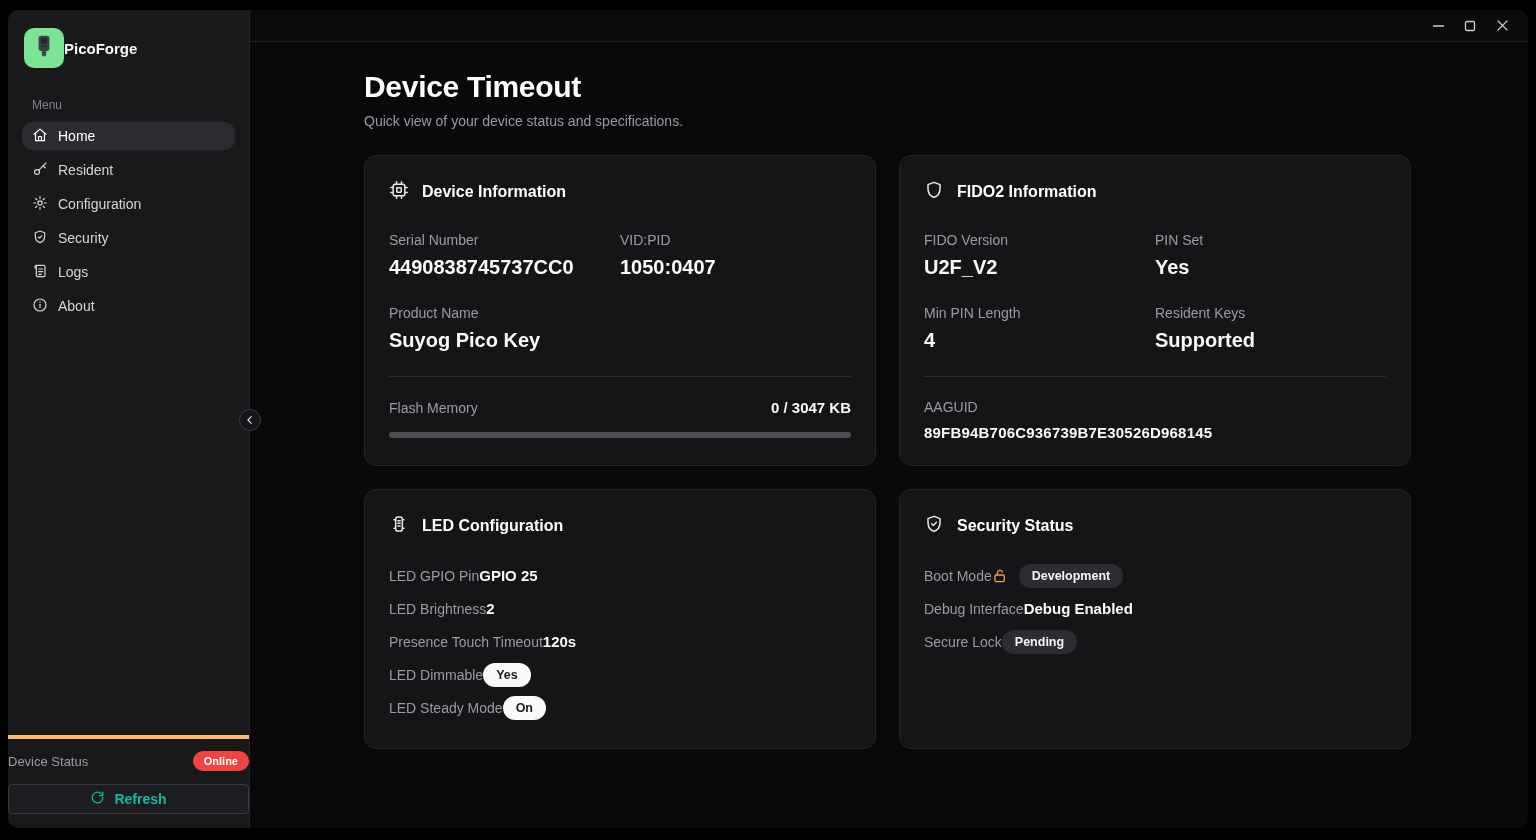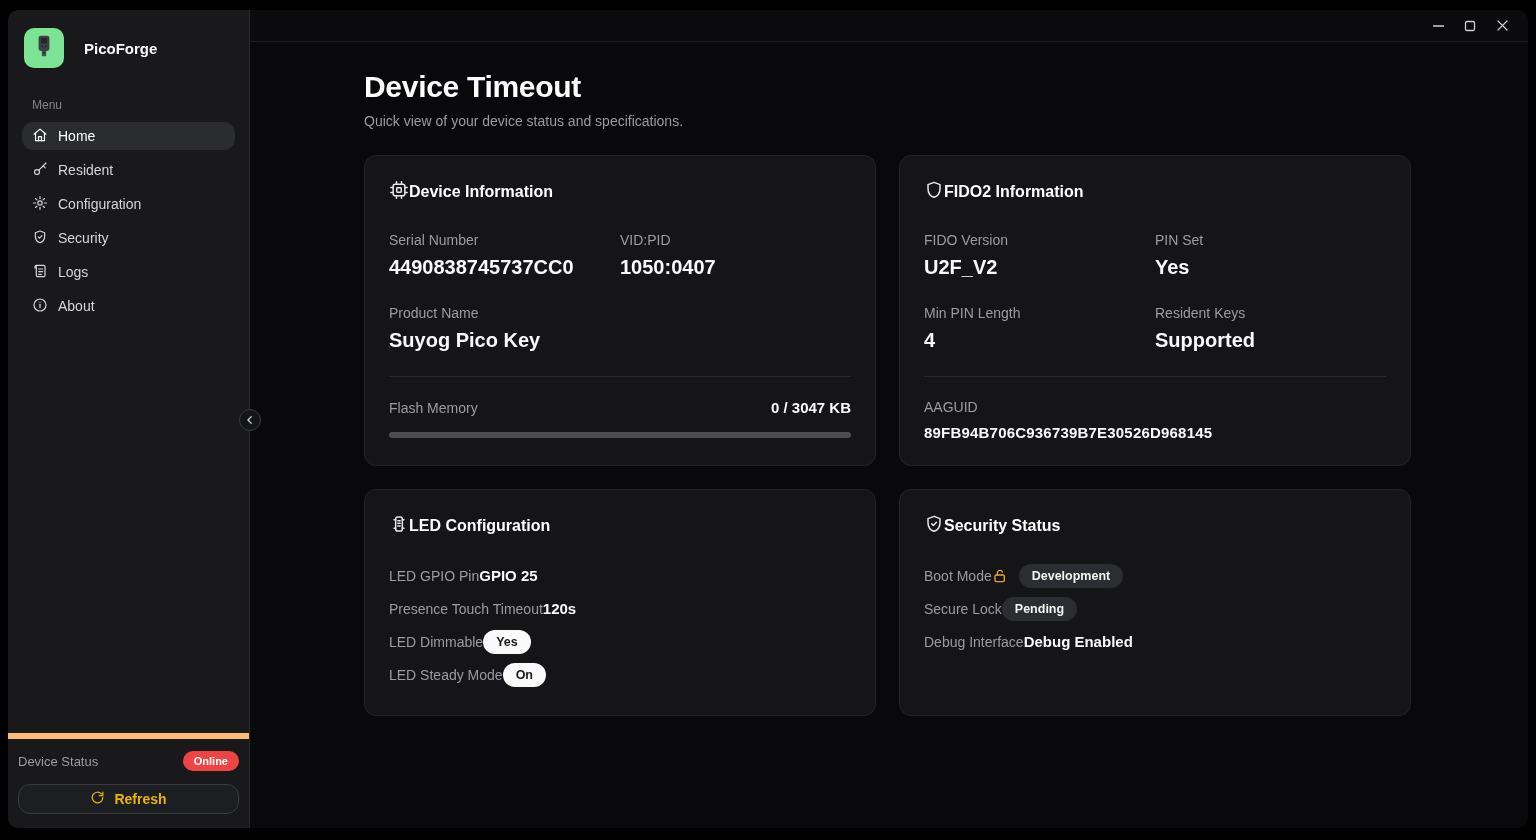--- a/index.html
+++ b/index.html
@@ -5,57 +5,57 @@
   * { margin:0; padding:0; box-sizing:border-box; }
   html,body { width:1536px; height:840px; background:#000; font-family:"Liberation Sans",sans-serif; overflow:hidden; }
 
   .window { position:absolute; left:8px; top:10px; width:1520px; height:818px;
             background:#09090b; border-radius:10px; overflow:hidden; display:flex; }
 
   
   .sidebar { width:242px; flex:0 0 242px; background:#19191c; border-right:1px solid #27272b;
              display:flex; flex-direction:column; }
   .sidebar-body { padding:18px 14px 0; flex:1; }
-  .logo-row { display:flex; align-items:center; gap:20px; padding-left:2px; }
+  .logo-row { display:flex; align-items:center; gap:0; padding-left:2px; }
   .logo-box { width:40px; height:40px; border-radius:10px; background:#7de495;
               display:flex; align-items:center; justify-content:center; }
   .app-name { font-size:15px; font-weight:700; color:#fafafa; }
   .menu-label { margin:30px 0 10px 10px; font-size:12px; color:#828389; }
   .nav { display:flex; flex-direction:column; gap:6px; }
   .nav-item { display:flex; align-items:center; gap:10px; padding:5px 10px; height:28px;
               border-radius:11px; color:#d6d6da; font-size:14px; cursor:pointer; }
   .nav-item.active { background:#2b2c30; color:#ffffff; }
   .nav-item svg { flex:0 0 16px; }
-  .sidebar-footer { border-top:6px solid #fdba74; padding:12px 10px 14px; }
+  .sidebar-footer { border-top:4px solid #fdba74; padding:12px 0 14px; }
   .status-row { display:flex; justify-content:space-between; align-items:center; }
   .status-label { font-size:13px; color:#9b9ca2; }
   .badge-online { background:#ef4444; color:#fff; font-size:11px; font-weight:700;
                   padding:4px 11px; border-radius:999px; }
-  .refresh-btn { margin-top:13px; width:100%; height:30px; border:1px solid #3a3b40; border-radius:12px;
-                 background:#1d1e21; color:#eab308; font-size:14px; font-weight:700;
+  .refresh-btn { margin-top:13px; width:100%; height:30px; border:1px solid #3a3b40; border-radius:4px;
+                 background:#1d1e21; color:#14b8a6; font-size:14px; font-weight:700;
                  display:flex; align-items:center; justify-content:center; gap:9px; cursor:pointer; }
 
   .collapse-btn { position:absolute; left:231px; top:399px; width:22px; height:22px; border-radius:50%;
                   background:#141518; border:1px solid #3a3b40; color:#d8d8dc; z-index:5;
                   display:flex; align-items:center; justify-content:center; cursor:pointer; }
 
   
   .main { flex:1; display:flex; flex-direction:column; min-width:0; }
   .titlebar { height:32px; flex:0 0 32px; background:#0b0b0d; border-bottom:1px solid #1e1f22;
               display:flex; align-items:center; justify-content:flex-end; padding-right:10px; }
   .win-btn { width:32px; height:32px; display:flex; align-items:center; justify-content:center;
              color:#cfcfd4; cursor:pointer; }
 
   .content { flex:1; padding:28px 117px 0 114px; overflow:hidden; }
   .page-title { font-size:30px; font-weight:700; color:#ffffff; letter-spacing:-0.3px; }
   .page-subtitle { margin-top:9px; font-size:14px; color:#9a9ba1; }
 
   .grid { margin-top:26px; display:grid; grid-template-columns:1fr 1fr; column-gap:23px; row-gap:23px; }
   .card { background:#151518; border:1px solid #242428; border-radius:12px; padding:24px; }
-  .card-header { display:flex; align-items:center; color:#fff; font-size:16px;
+  .card-header { display:flex; align-items:center; gap:13px; color:#fff; font-size:16px;
                  font-weight:700; margin-bottom:28px; }
   .card-header svg { color:#e8e8ec; }
 
   .field-grid { display:grid; grid-template-columns:1fr 1fr; row-gap:26px; }
   .field-label { font-size:14px; color:#9b9ca3; margin-bottom:8px; }
   .field-value { font-size:20px; font-weight:700; color:#fafafa; }
 
   .card-divider { border:none; border-top:1px solid #2a2a2f; margin:24px 0 22px; }
 
   .flash-row { display:flex; justify-content:space-between; align-items:center; }
@@ -292,20 +292,24 @@
               </svg>
             </span>
             <span>LED Configuration</span>
           </div>
           <div class="kv-list">
             <div class="kv-row">
               <span class="kv-label">LED GPIO Pin</span>
               <span class="kv-value">GPIO 25</span>
             </div>
             <div class="kv-row">
+              <span class="kv-label">LED Brightness</span>
+              <span class="kv-value">2</span>
+            </div>
+            <div class="kv-row">
               <span class="kv-label">Presence Touch Timeout</span>
               <span class="kv-value">120s</span>
             </div>
             <div class="kv-row">
               <span class="kv-label">LED Dimmable</span>
               <span class="pill-light">Yes</span>
             </div>
             <div class="kv-row">
               <span class="kv-label">LED Steady Mode</span>
               <span class="pill-light">On</span>
@@ -330,26 +334,26 @@
                 <span class="unlock-icon">
                   <svg width="16" height="16" viewBox="0 0 24 24" fill="none" stroke="currentColor" stroke-width="2" stroke-linecap="round" stroke-linejoin="round">
                     <rect x="4.5" y="10.5" width="14" height="10" rx="2"></rect>
                       <path d="M8 10.5V7.5a4 4 0 0 1 7.7-1.4"></path>
                   </svg>
                 </span>
                 <span class="pill-dark">Development</span>
               </span>
             </div>
             <div class="kv-row">
+              <span class="kv-label">Debug Interface</span>
+              <span class="kv-value">Debug Enabled</span>
+            </div>
+            <div class="kv-row">
               <span class="kv-label">Secure Lock</span>
               <span class="pill-dark">Pending</span>
-            </div>
-            <div class="kv-row">
-              <span class="kv-label">Debug Interface</span>
-              <span class="kv-value">Debug Enabled</span>
             </div>
           </div>
         </section>
 
       </div>
     </div>
   </div>
 </div>
 
 </body></html>

